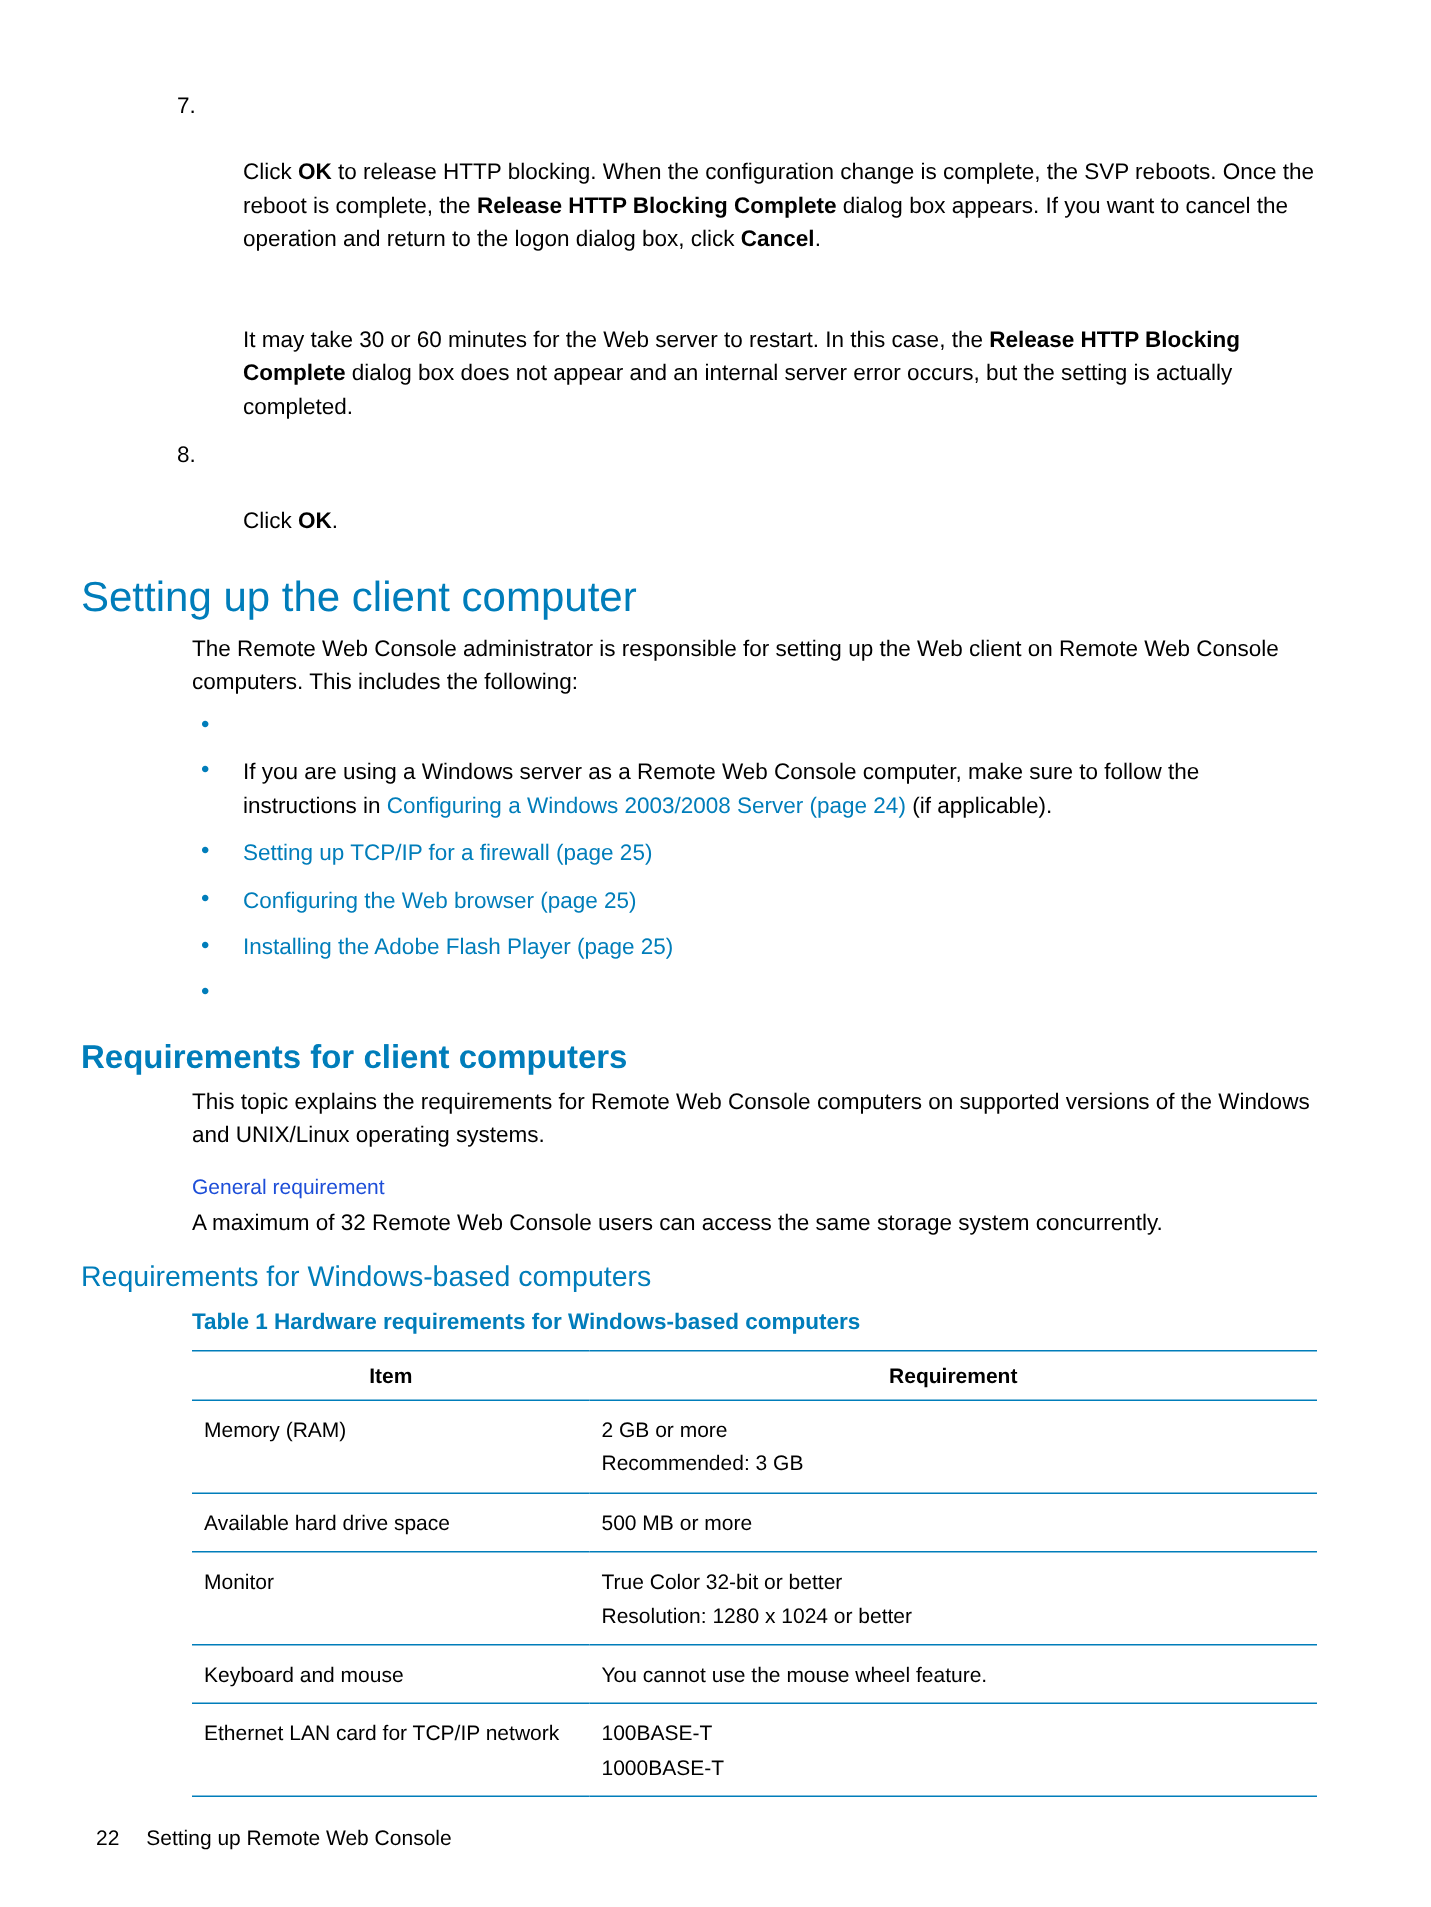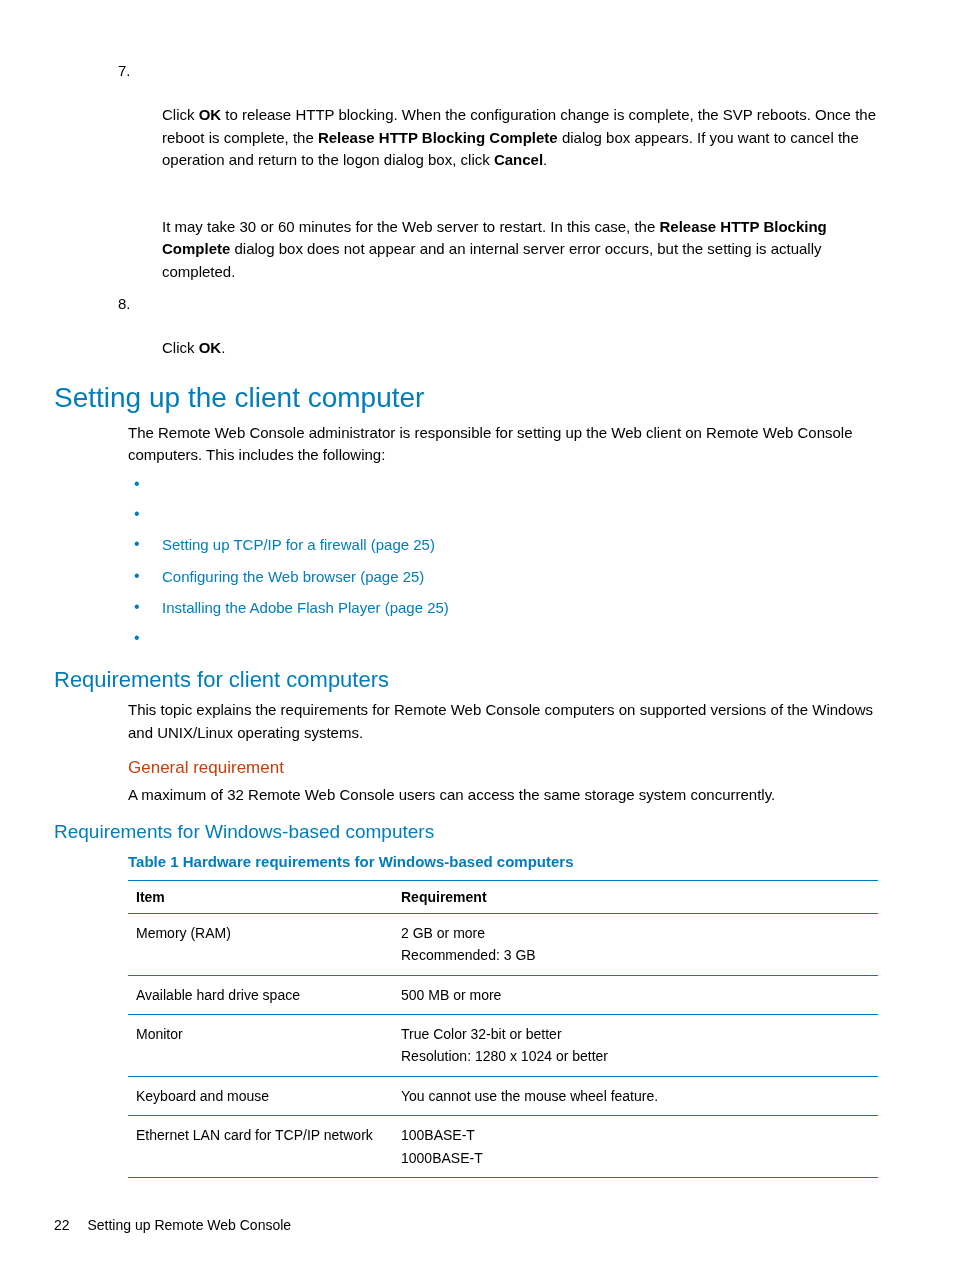--- a/index.html
+++ b/index.html
@@ -31,29 +31,29 @@
   b { font-weight: 700; }
   h1 {
     font-size: 28px;
     font-weight: 400;
     color: #007dba;
     margin-top: 18px;
     margin-bottom: 8px;
   }
   h2 {
     font-size: 22px;
+    font-weight: 700;
+    color: #007dba;
+    margin-top: 18px;
+    margin-bottom: 6px;
+  }
+  h3 {
+    font-size: 14px;
     font-weight: 400;
-    color: #007dba;
-    margin-top: 18px;
-    margin-bottom: 6px;
-  }
-  h3 {
-    font-size: 17px;
-    font-weight: 400;
-    color: #c2410c;
+    color: #1d4ed8;
     margin-top: 14px;
     margin-bottom: 6px;
     padding-left: 74px;
   }
   h4 {
     font-size: 19px;
     font-weight: 400;
     color: #007dba;
     margin-top: 14px;
     margin-bottom: 10px;
@@ -87,38 +87,38 @@
     margin-top: 6px;
     margin-bottom: 10px;
   }
   table {
     margin-left: 74px;
     width: 750px;
     border-collapse: collapse;
     font-size: 14px;
   }
   th {
-    text-align: left;
+    text-align: center;
     font-weight: 700;
     border-top: 1.5px solid #007dba;
     border-bottom: 1.5px solid #007dba;
     padding: 8px 8px;
     vertical-align: top;
   }
   td {
     border-bottom: 1px solid #007dba;
     padding: 8px 8px;
     vertical-align: top;
     line-height: 1.6;
   }
   th.col1, td.col1 { width: 265px; }
   .footer {
     position: absolute;
     bottom: 38px;
-    left: 54px;
+    left: 64px;
     font-size: 14px;
   }
   .footer .pagenum { margin-right: 14px; }
 </style>
 </head>
 <body>
 
 <div class="numbered-item">
   <div class="num">7.</div>
   <div class="content">
@@ -142,20 +142,23 @@
 
 <h1>Setting up the client computer</h1>
 <p class="body-text">The Remote Web Console administrator is responsible for setting up the Web client on Remote Web Console computers. This includes the following:</p>
 
 <div class="bullet-item">
   <div class="bullet-dot">•</div>
 </div>
 
 <div class="bullet-item">
   <div class="bullet-dot">•</div>
+  <div>
+    <span>If you are using a Windows server as a Remote Web Console computer, make sure to follow the instructions in </span><span class="link">Configuring a Windows 2003/2008 Server (page 24)</span><span> (if applicable).</span>
+  </div>
 </div>
 
 <div class="bullet-item">
   <div class="bullet-dot">•</div>
   <div>
     <span class="link">Setting up TCP/IP for a firewall (page 25)</span>
   </div>
 </div>
 
 <div class="bullet-item">

